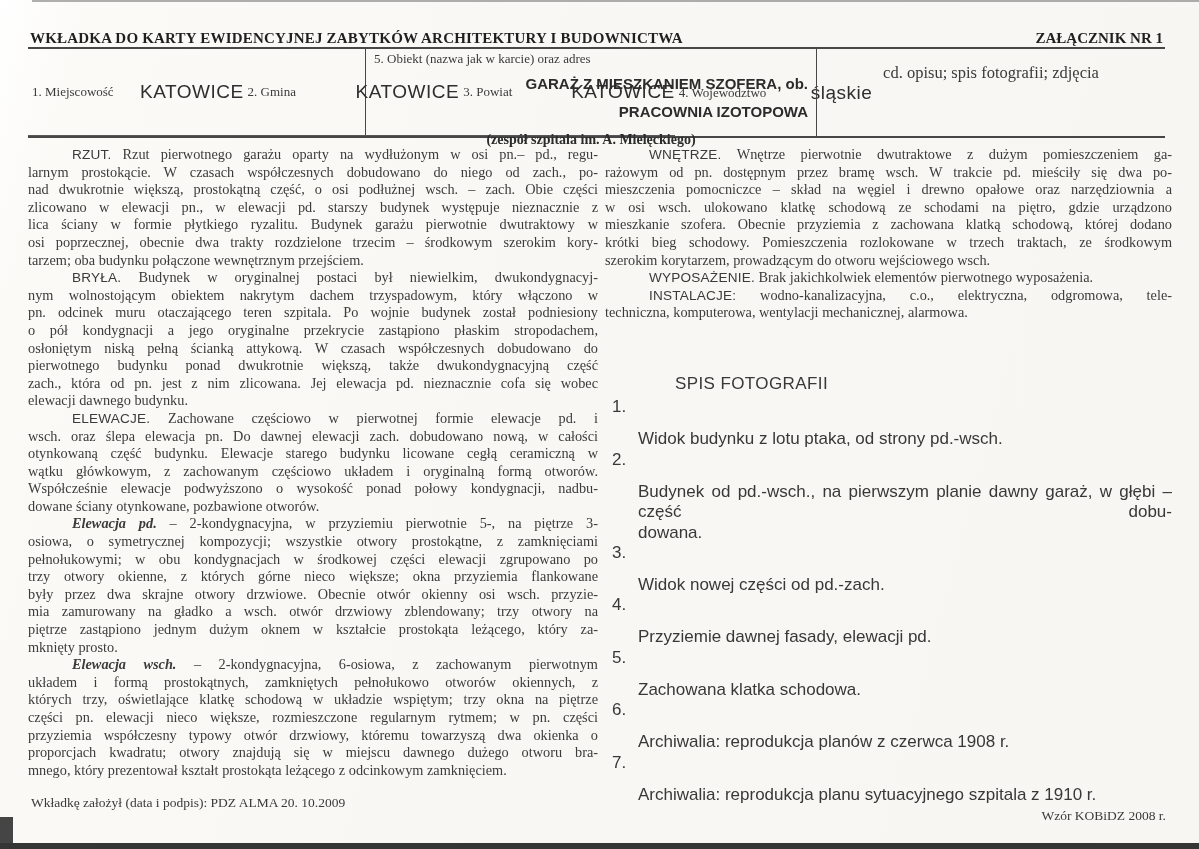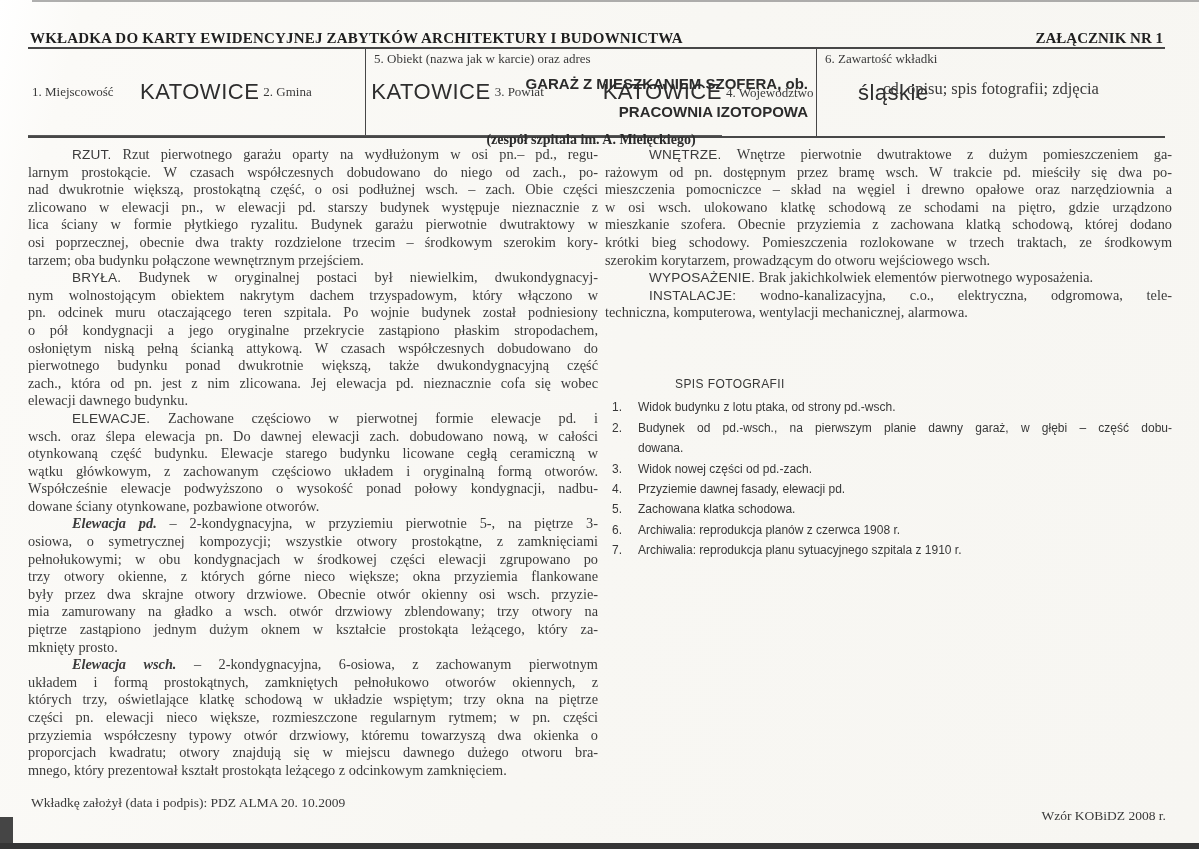--- a/index.html
+++ b/index.html
@@ -23,46 +23,46 @@
   
   .hdr-table{
     position:absolute;left:28px;top:47px;width:1137px;height:91px;
     border-top:2px solid var(--rule); border-bottom:2px solid var(--rule);
     display:flex; box-sizing:border-box;
   }
   .col-fields{width:338px;border-right:1.5px solid var(--rule);box-sizing:border-box;display:flex;flex-direction:row;}
   .field-row{flex:1;display:flex;align-items:center;border-bottom:1px solid #585858;box-sizing:border-box;}
   .field-row:last-child{border-bottom:none;gap:24px;}
   .field-label{width:108px;padding-left:4px;font-size:13px;flex:none;}
-  .field-value{font-family:"Liberation Sans",sans-serif;font-size:22px;color:#2e2e2e;letter-spacing:.5px;}
+  .field-value{font-family:"Liberation Sans",sans-serif;font-size:19px;color:#2e2e2e;letter-spacing:.5px;}
   .col-object{width:451px;border-right:1.5px solid var(--rule);box-sizing:border-box;padding:2px 8px 8px 8px;}
   .obj-label{font-size:13px;}
   .obj-name{font-family:"Liberation Sans",sans-serif;font-weight:bold;font-size:15px;line-height:23px;text-align:right;color:#2b2b2b;margin-top:5px;}
   .obj-sub{font-family:Liberation Serif, serif;font-weight:bold;font-size:14px;text-align:center;color:#2b2b2b;margin-top:9px;}
   .col-contents{flex:1;box-sizing:border-box;padding:2px 8px 0 8px;}
   .cont-label{font-size:13px;}
   .cont-value{font-size:16.5px;text-align:center;margin-top:12px;}
 
   
   .textcol{position:absolute;top:146px;font-size:14.3px;line-height:17.6px;color:#3b3b3b;}
   #leftcol{left:28px;width:570px;}
   #rightcol{left:605px;width:567px;}
   .para{margin:0;}
   .line{text-align:left;white-space:normal;}
   .line.just{text-align:justify;text-align-last:justify;text-justify:inter-word;}
   .line.first{padding-left:44px;}
   .lead-sans{font-family:"Liberation Sans",sans-serif;font-size:13.6px;letter-spacing:.2px;}
   .lead-bi{font-weight:bold;font-style:italic;}
 
   
-  .photos{margin-top:52px;font-family:"Liberation Sans",sans-serif;font-size:12px;line-height:20.4px;color:#383838;}
+  .photos{margin-top:52px;font-family:"Liberation Sans",sans-serif;font-size:17px;line-height:20.4px;color:#383838;}
   .photos-heading{padding-left:70px;letter-spacing:.4px;margin-bottom:3px;}
   .photo-item{display:flex;}
   .pnum{width:33px;padding-left:7px;flex:none;box-sizing:border-box;}
-  .ptext{flex:1;}
+  .ptext{flex:1;margin-top:32px;}
   .ptext .just{text-align:justify;text-align-last:justify;}
 
   
   .footer-left{position:absolute;left:31px;top:795px;font-size:13.5px;}
   .footer-right{position:absolute;right:33px;top:808px;font-size:13.5px;}
 </style>
 </head>
 <body>
 
 <div class="page">
@@ -90,21 +90,20 @@
           <span class="field-value">śląskie</span>
         </div>
       </div>
     <div class="col-object">
       <div class="obj-label">5. Obiekt (nazwa jak w karcie) oraz adres</div>
       <div class="obj-name">GARAŻ Z MIESZKANIEM SZOFERA, ob.</div>
       <div class="obj-name">PRACOWNIA IZOTOPOWA</div>
       <div class="obj-sub">(zespół szpitala im. A. Mielęckiego)</div>
     </div>
     <div class="col-contents">
-      <div class="cont-label">6. Zawartość wkładki</div>
       <div class="cont-value">cd. opisu; spis fotografii; zdjęcia</div>
     </div>
   </div>
 
   <div class="textcol" id="leftcol">
       <div class="para">
         <div class="line first just"><span class="lead-sans">RZUT.</span> Rzut pierwotnego garażu oparty na wydłużonym w osi pn.– pd., regu-</div>
         <div class="line just">larnym prostokącie. W czasach współczesnych dobudowano do niego od zach., po-</div>
         <div class="line just">nad dwukrotnie większą, prostokątną część, o osi podłużnej wsch. – zach. Obie części</div>
         <div class="line just">zlicowano w elewacji pn., w elewacji pd. starszy budynek występuje nieznacznie z</div>

